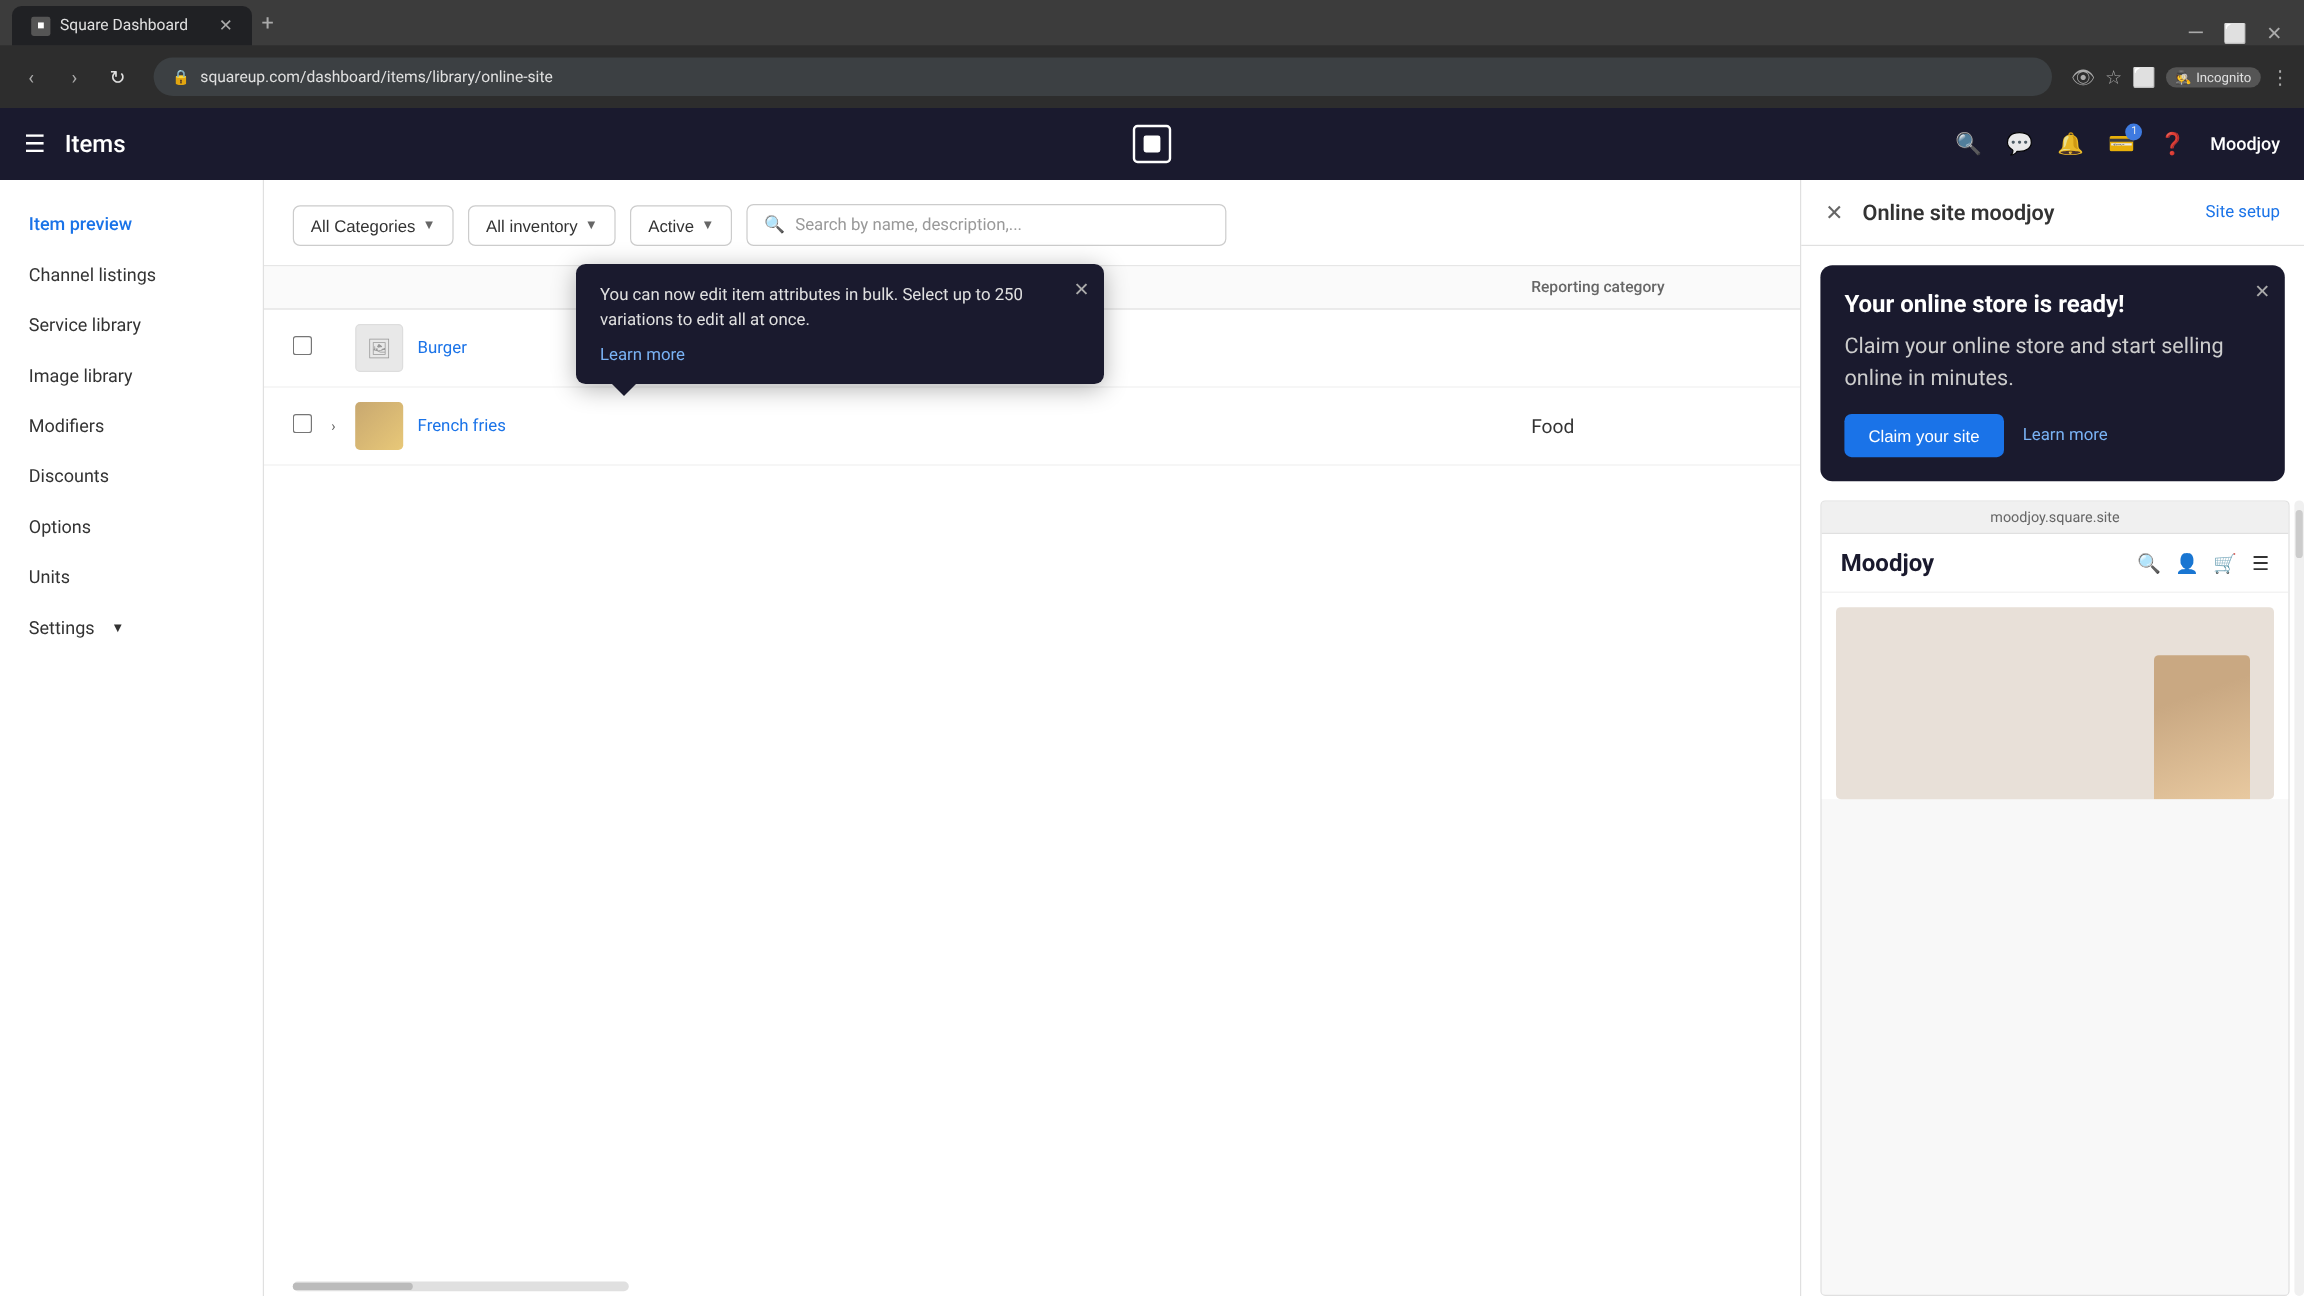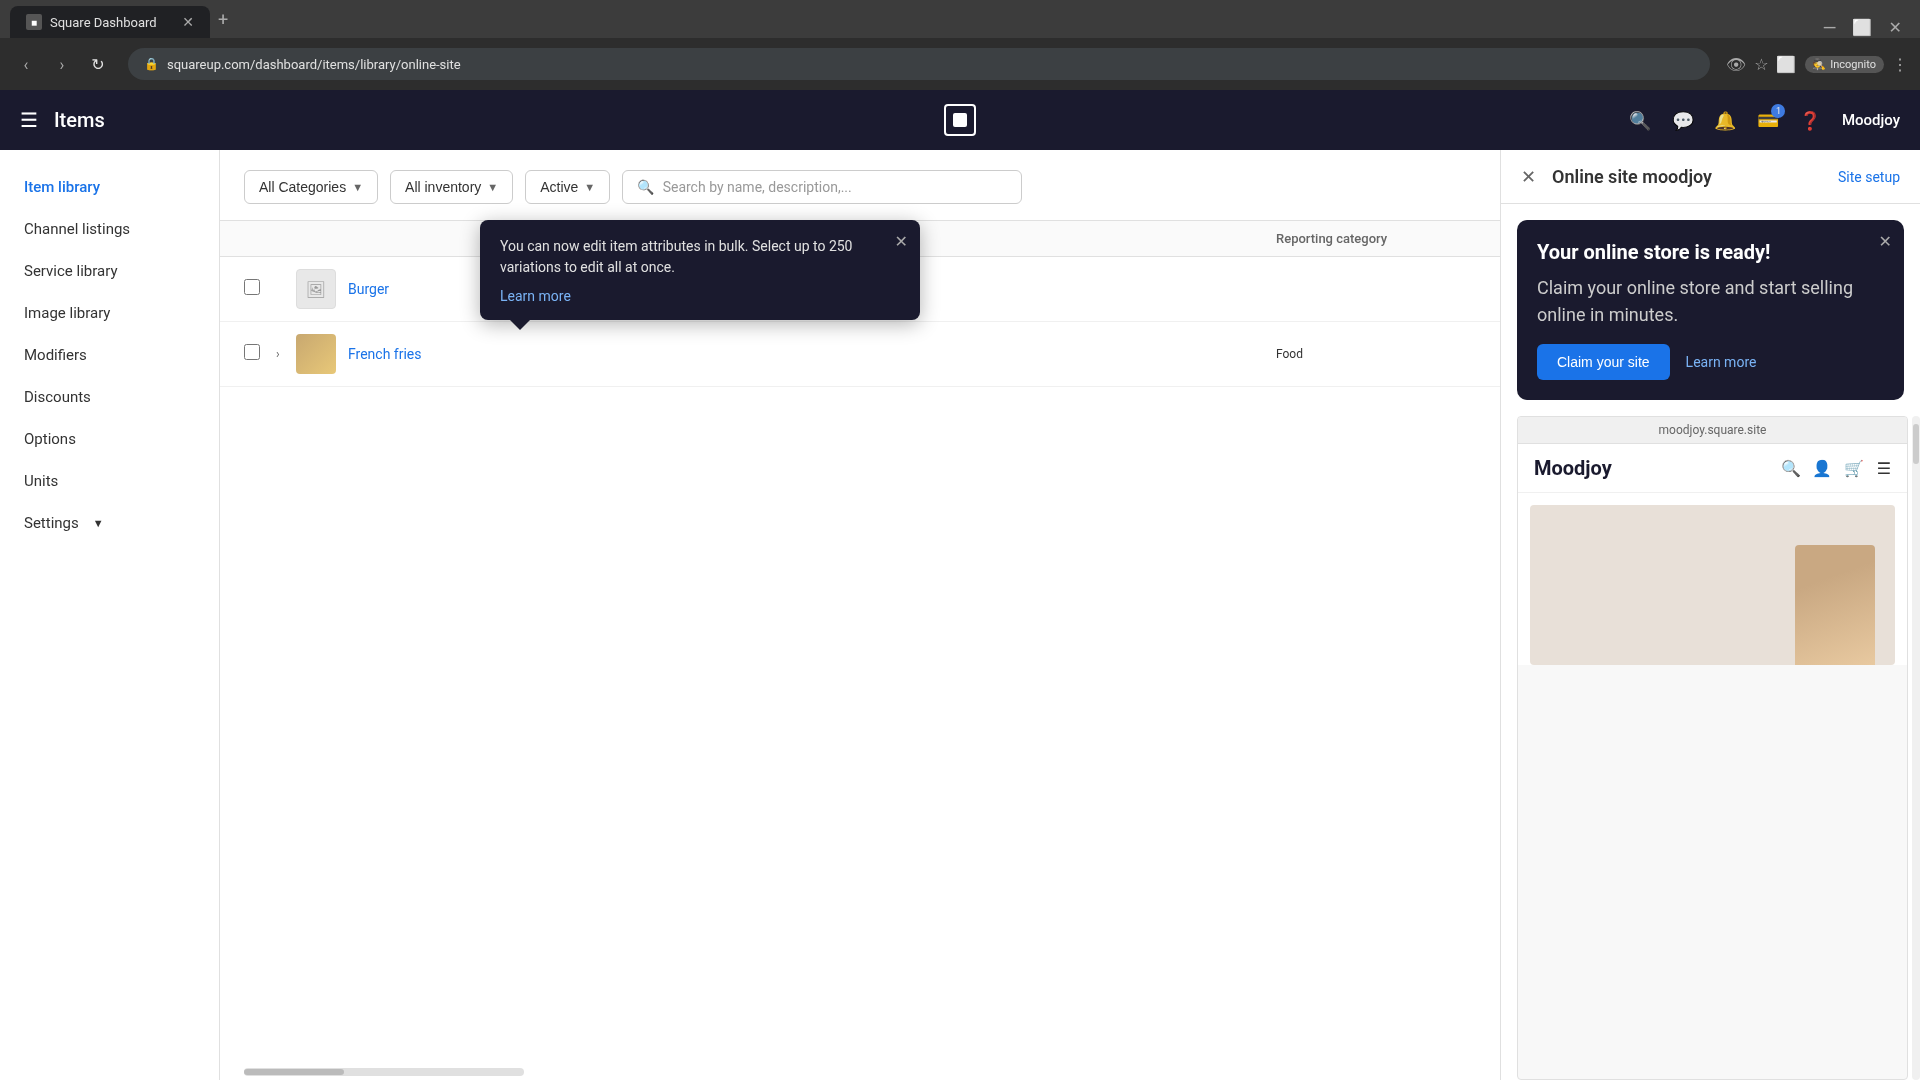--- a/index.html
+++ b/index.html
@@ -60,21 +60,21 @@
     .table-header-img { width: 48px; }
     .table-header-name { flex: 1; font-size: 13px; color: #666; font-weight: 500; }
     .table-header-cat { width: 200px; font-size: 13px; color: #666; font-weight: 500; }
 
     .table-row { display: flex; align-items: center; padding: 12px 24px; border-bottom: 1px solid #f0f0f0; }
     .row-expand { width: 24px; color: #666; cursor: pointer; font-size: 12px; }
     .row-check { width: 24px; margin-right: 8px; }
     .row-check input { cursor: pointer; width: 16px; height: 16px; }
     .row-img { width: 40px; height: 40px; border-radius: 4px; background: #e0e0e0; margin-right: 12px; overflow: hidden; display: flex; align-items: center; justify-content: center; font-size: 20px; }
     .row-name { flex: 1; font-size: 14px; color: #1a73e8; cursor: pointer; }
-    .row-cat { width: 200px; font-size: 12px; color: #333; }
+    .row-cat { width: 200px; font-size: 16px; color: #333; }
 
     
     .tooltip-popup { position: absolute; top: 70px; left: 260px; background: #1a1a2e; color: white; border-radius: 8px; padding: 16px 20px; max-width: 440px; z-index: 200; box-shadow: 0 4px 20px rgba(0,0,0,0.3); }
     .tooltip-popup::before { content: ''; position: absolute; bottom: -10px; left: 30px; border: 10px solid transparent; border-top-color: #1a1a2e; border-bottom: none; }
     .tooltip-text { font-size: 14px; line-height: 1.5; color: #e0e0e0; }
     .tooltip-close { position: absolute; top: 12px; right: 12px; color: #aaa; cursor: pointer; font-size: 16px; }
     .tooltip-link { color: #7ab3f5; font-size: 14px; cursor: pointer; display: block; margin-top: 10px; text-decoration: none; }
 
     
     .right-panel { width: 420px; background: #fff; border-left: 1px solid #e0e0e0; display: flex; flex-direction: column; flex-shrink: 0; }
@@ -142,21 +142,21 @@
       </span>
       <span class="nav-icon">❓</span>
       <span class="nav-user">Moodjoy</span>
     </div>
   </div>
 
   <div class="content-area">
 
     <div class="sidebar">
       <div class="sidebar-item active">
-        <span>Item library</span>
+        <span>Item preview</span>
       </div>
       <div class="sidebar-item">
         <span>Channel listings</span>
       </div>
       <div class="sidebar-item">
         <span>Service library</span>
       </div>
       <div class="sidebar-item">
         <span>Image library</span>
       </div>

